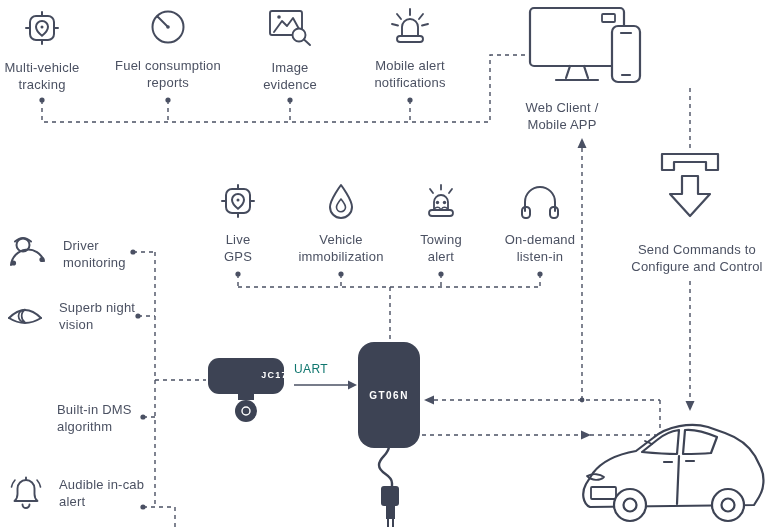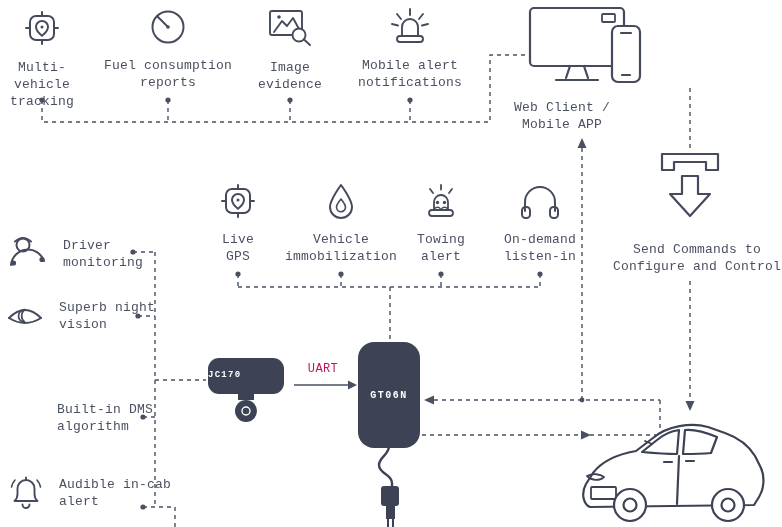--- a/index.html
+++ b/index.html
@@ -1,36 +1,36 @@
 <!DOCTYPE html>
 <html><head>
 <meta charset="utf-8">
 <style>
   html,body{margin:0;padding:0;background:#fff;}
   #canvas{position:relative;width:782px;height:527px;background:#ffffff;overflow:hidden;
-          font-family:Liberation Mono, monospace;}
+          font-family:Liberation Sans, sans-serif;}
   .label{font-size:13px;line-height:1.3;font-weight:500;color:#4b5162;letter-spacing:.2px;
          white-space:pre-line;}
   .center{text-align:center;}
   .feat{position:absolute;display:flex;flex-direction:column;align-items:center;}
   .ficon{display:flex;align-items:center;justify-content:center;}
   .ficon.h40{height:40px;margin-bottom:12px;}
   .ficon.h38{height:38px;margin-bottom:12px;}
   .leftfeat{position:absolute;display:flex;align-items:center;gap:15px;}
   .abs{position:absolute;}
   svg{display:block;}
   #lines{position:absolute;left:0;top:0;z-index:1;}
   .z2{z-index:2;}
   .gt06n{position:absolute;left:358px;top:342px;width:62px;height:106px;background:#3d4354;
          border-radius:16px;z-index:3;display:flex;align-items:center;justify-content:center;}
   .devtext{color:#ffffff;font-size:10px;font-weight:bold;letter-spacing:.15em;}
-  .camtext{position:absolute;left:208px;top:370px;width:66px;text-align:left;z-index:3;
-           color:#ffffff;font-size:9px;font-weight:bold;letter-spacing:.14em;}
-  .uart{position:absolute;left:294px;top:362px;width:58px;text-align:center;z-index:2;
-        font-size:12px;font-weight:500;color:#be185d;letter-spacing:.4px;}
+  .camtext{position:absolute;left:208px;top:370px;width:66px;text-align:right;z-index:3;
+           color:#ffffff;font-size:9px;font-weight:bold;letter-spacing:.14em;padding-left:20px;}
+  .uart{position:absolute;left:294px;top:362px;width:58px;z-index:2;
+        font-size:12px;font-weight:500;color:#0f766e;letter-spacing:.4px;}
 </style>
 </head>
 <body>
 
 <div id="canvas">
 
   <svg id="lines" width="782" height="527" viewBox="0 0 782 527">
     <g stroke="#4a5063" stroke-width="1.4" fill="none" stroke-dasharray="4 4">
       <path d="M42,100 V122 H490 V55 H527"></path>
       <path d="M168,100 V122 M290,100 V122 M410,100 V122"></path>

